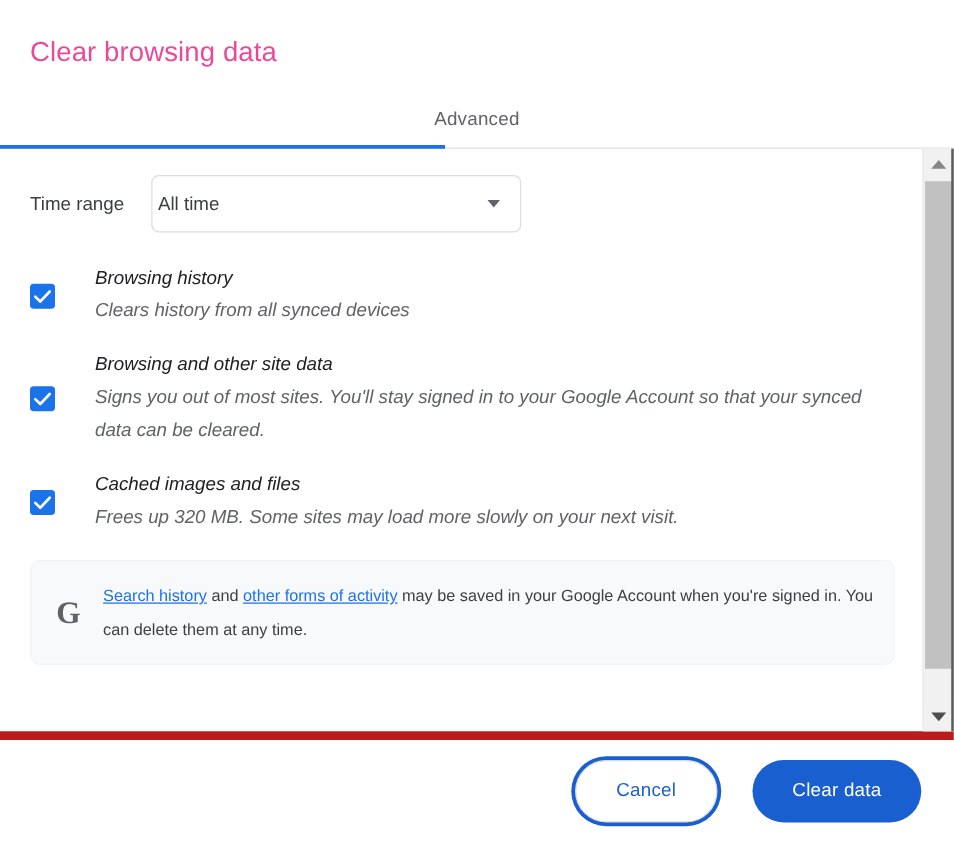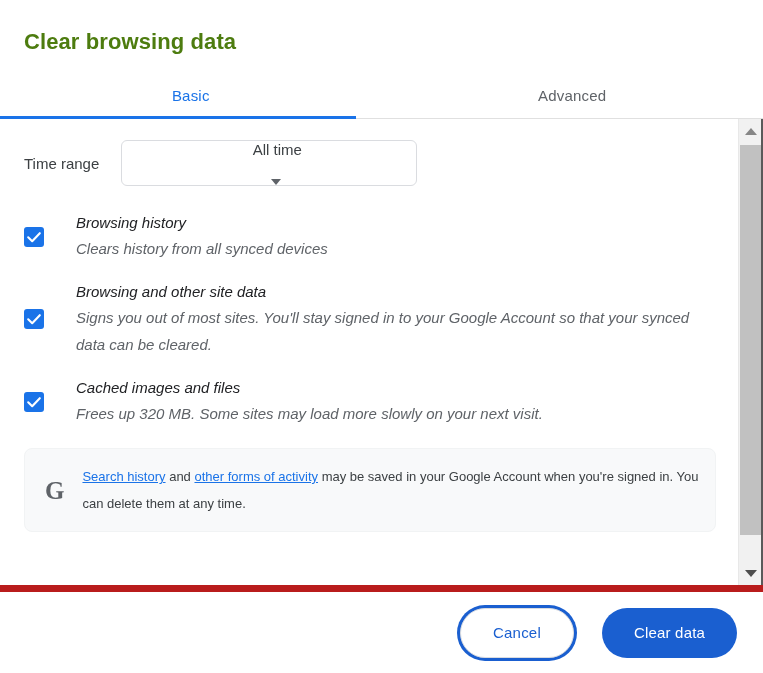--- a/index.html
+++ b/index.html
@@ -22,24 +22,24 @@
     background: #ffffff;
     box-sizing: border-box;
     display: flex;
     flex-direction: column;
   }
 
   
   .dialog-title {
     font-size: 22px;
     line-height: 28px;
-    color: #4d7c0f;
+    color: #ec4899;
     padding: 28px 24px 0 24px;
     letter-spacing: 0.1px;
-    font-weight: 700;
+    font-weight: 400;
   }
 
   
   .tabs {
     display: flex;
     height: 46px;
     margin-top: 16px;
     position: relative;
     border-bottom: 1px solid #e0e0e0;
   }
@@ -93,24 +93,23 @@
     margin-right: 22px;
   }
   .select-box {
     width: 296px;
     height: 46px;
     border: 1px solid #dadce0;
     border-radius: 6px;
     box-sizing: border-box;
     display: flex;
     align-items: center;
-    padding: 0 14px 0 30px;
+    padding: 0 14px 0 4px;
     cursor: pointer;
     background: #fff;
-    flex-direction: column;
   }
   .select-value {
     flex: 1 1 auto;
     font-size: 15px;
     color: #3c4043;
   }
   .select-arrow {
     width: 0;
     height: 0;
     border-left: 5px solid transparent;
@@ -272,23 +271,20 @@
   }
 </style>
 </head>
 <body>
 
 <div class="dialog">
 
   <div class="dialog-title">Clear browsing data</div>
 
   <div class="tabs">
-    <div class="tab selected">
-      <span>Basic</span>
-    </div>
     <div class="tab">
       <span>Advanced</span>
     </div>
     <div class="tab-indicator"></div>
   </div>
 
   <div class="body-wrap">
     <div class="scroll-body">
 
       <div class="time-range-row">

